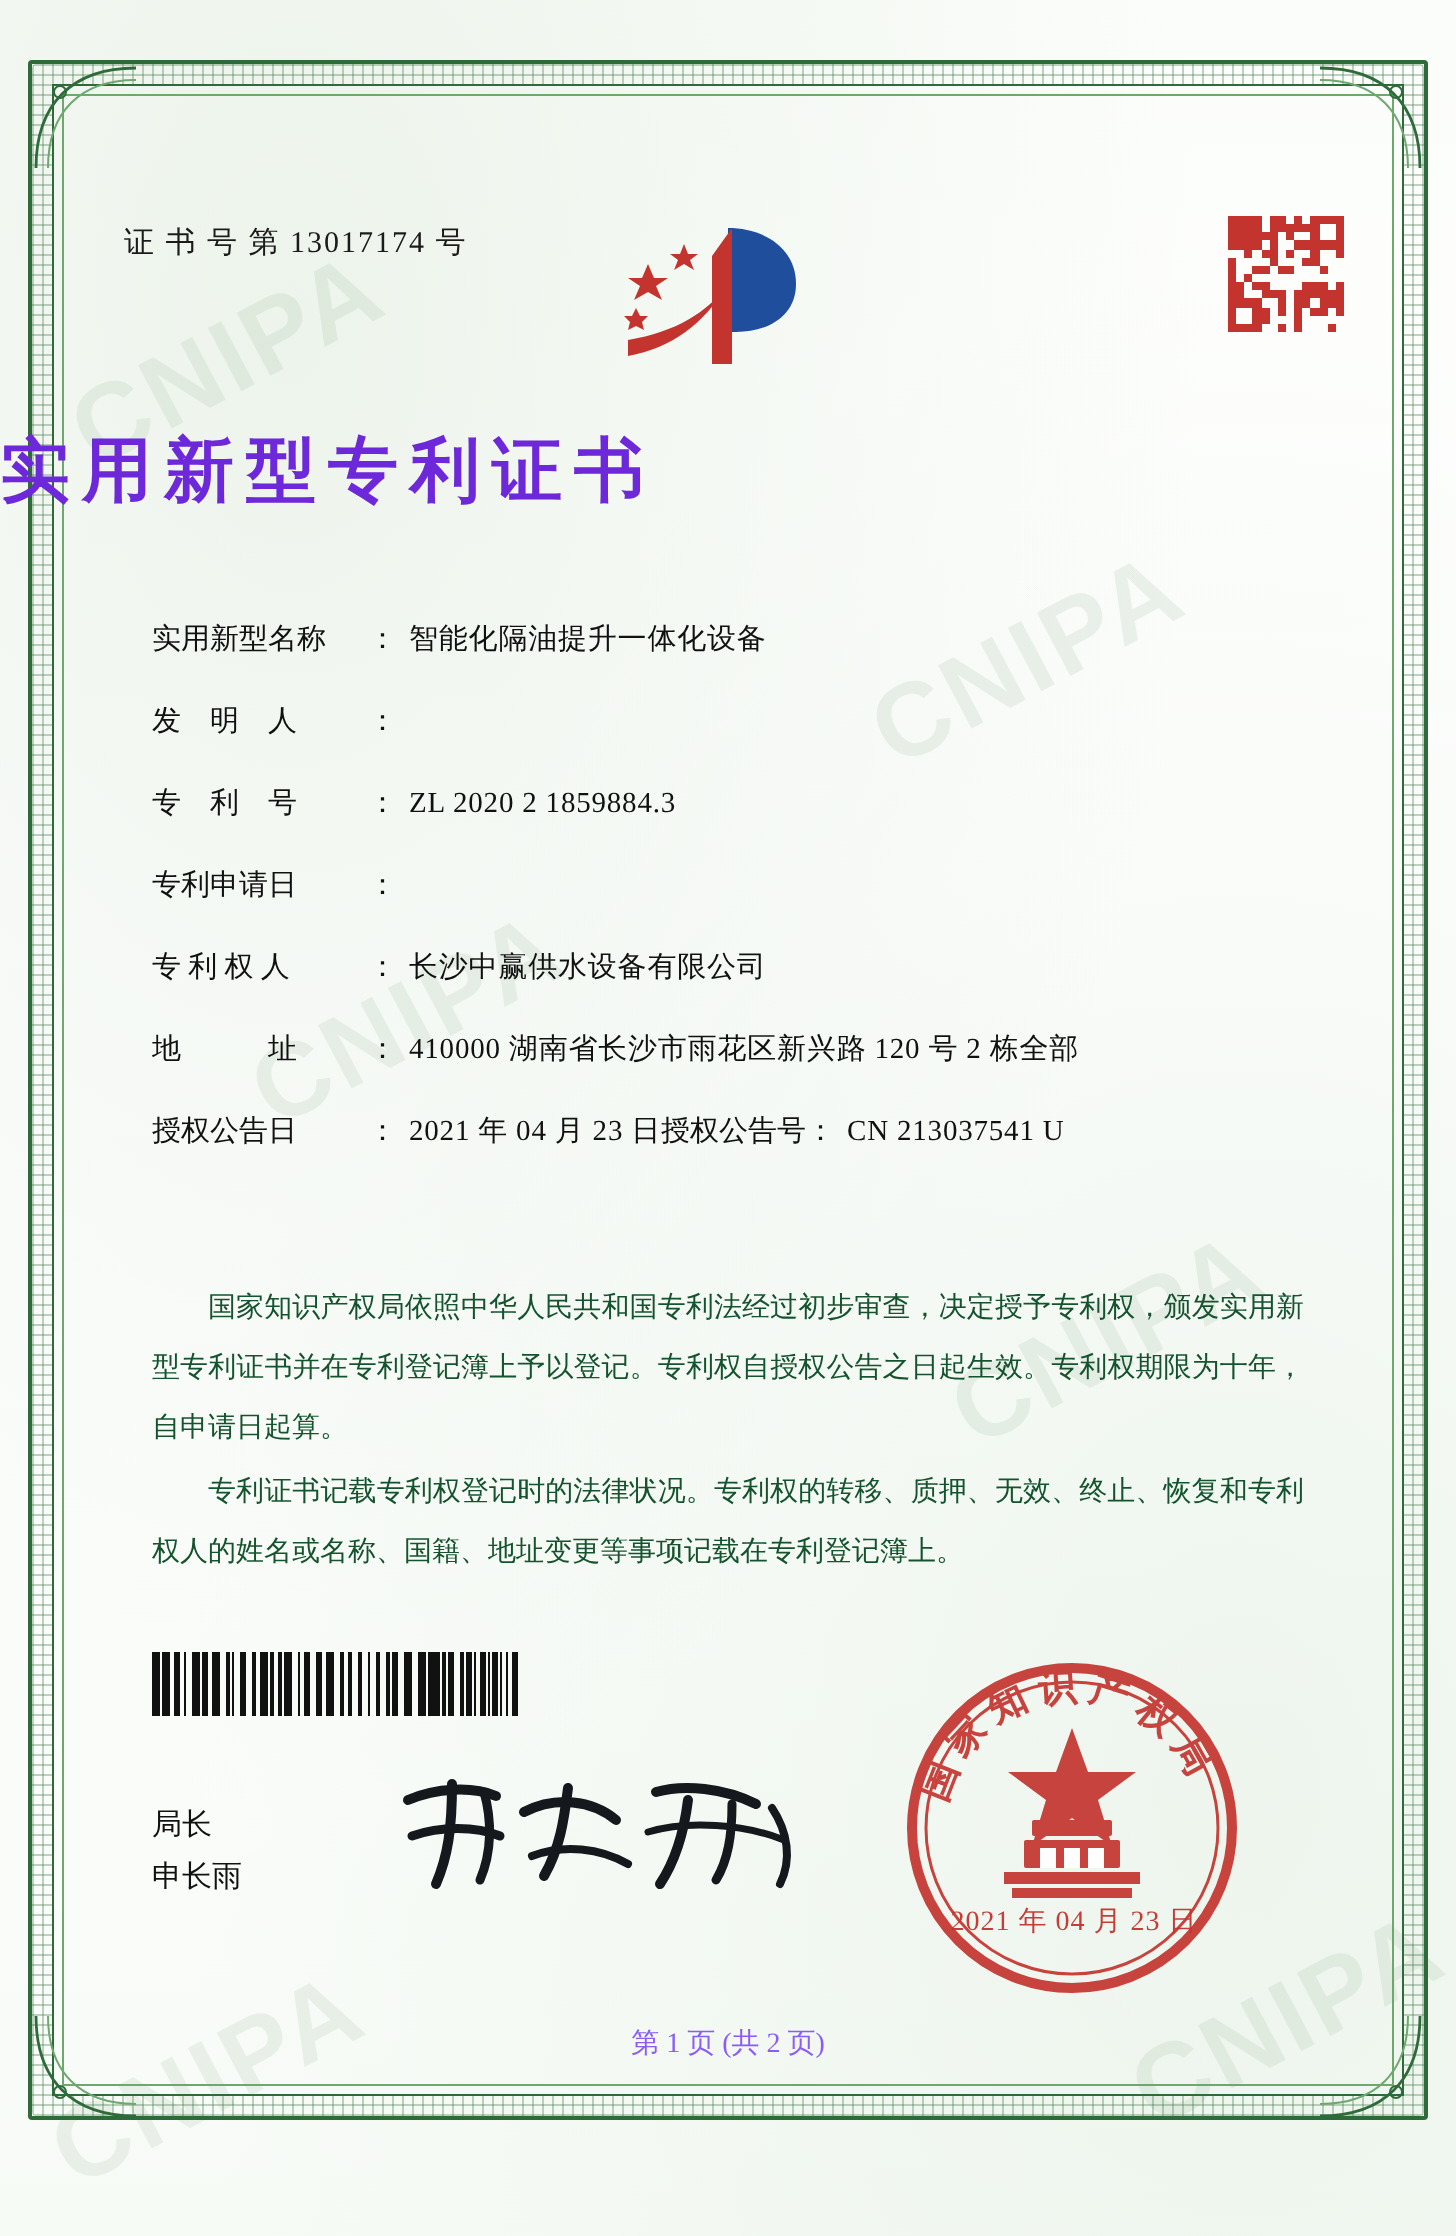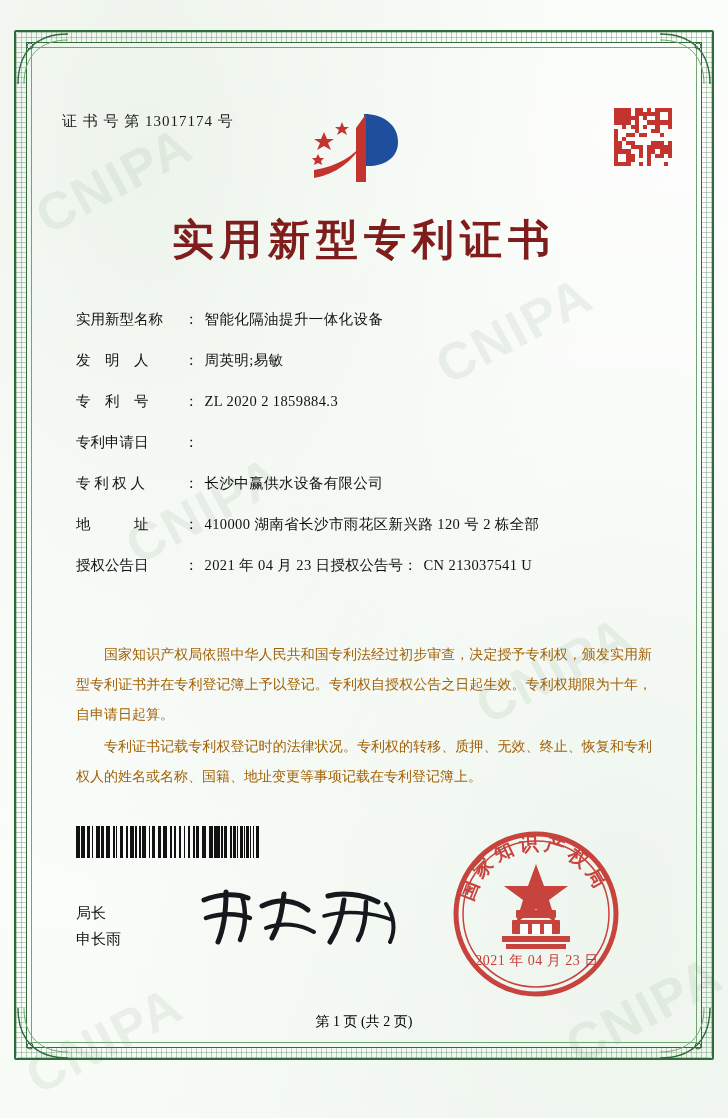--- a/index.html
+++ b/index.html
@@ -115,25 +115,25 @@
     left: 50%;
     top: 108px;
     transform: translateX(-50%);
     width: 140px; height: 80px;
   }
 
   .title {
     position: absolute;
     left: 0; right: 0;
     top: 212px;
-    text-align: center;
-    font-size: 42px;
+    text-align: left;
+    font-size: 35px;
     font-weight: 700;
     letter-spacing: 6px;
-    color: #7f1d1d;
+    color: #6d28d9;
     font-family: "Liberation Serif", "DejaVu Serif", serif;
   }
 
   
   .fields {
     position: absolute;
     left: 76px;
     top: 310px;
     width: 580px;
     font-size: 14.5px;
@@ -162,21 +162,21 @@
   .mono-num { font-family: "Liberation Serif", serif; letter-spacing: 1px; }
 
   
   .paras {
     position: absolute;
     left: 76px;
     top: 640px;
     width: 576px;
     font-size: 14px;
     line-height: 30px;
-    color: #a16207;
+    color: #14532d;
     text-align: justify;
   }
   .paras p { margin: 0 0 2px 0; text-indent: 28px; }
 
   
   .barcode {
     position: absolute;
     left: 76px;
     top: 826px;
     width: 186px; height: 32px;
@@ -222,21 +222,21 @@
     opacity: 0.95;
   }
 
   
   .page-no {
     position: absolute;
     left: 0; right: 0;
     top: 1013px;
     text-align: center;
     font-size: 14px;
-    color: #000000;
+    color: #8b5cf6;
   }
   .footnote {
     position: absolute;
     left: 0; right: 0;
     top: 1066px;
     text-align: center;
     font-size: 14.5px;
     color: #111;
     letter-spacing: 2px;
   }
@@ -513,21 +513,20 @@
 
     <div class="row">
       <span class="lbl">实用新型名称</span>
       <span class="colon">：</span>
       <span class="val">智能化隔油提升一体化设备</span>
     </div>
 
     <div class="row">
       <span class="lbl">发　明　人</span>
       <span class="colon">：</span>
-      <span class="val">周英明;易敏</span>
     </div>
 
     <div class="row">
       <span class="lbl">专　利　号</span>
       <span class="colon">：</span>
       <span class="val mono-num">ZL 2020 2 1859884.3</span>
     </div>
 
     <div class="row">
       <span class="lbl">专利申请日</span>

